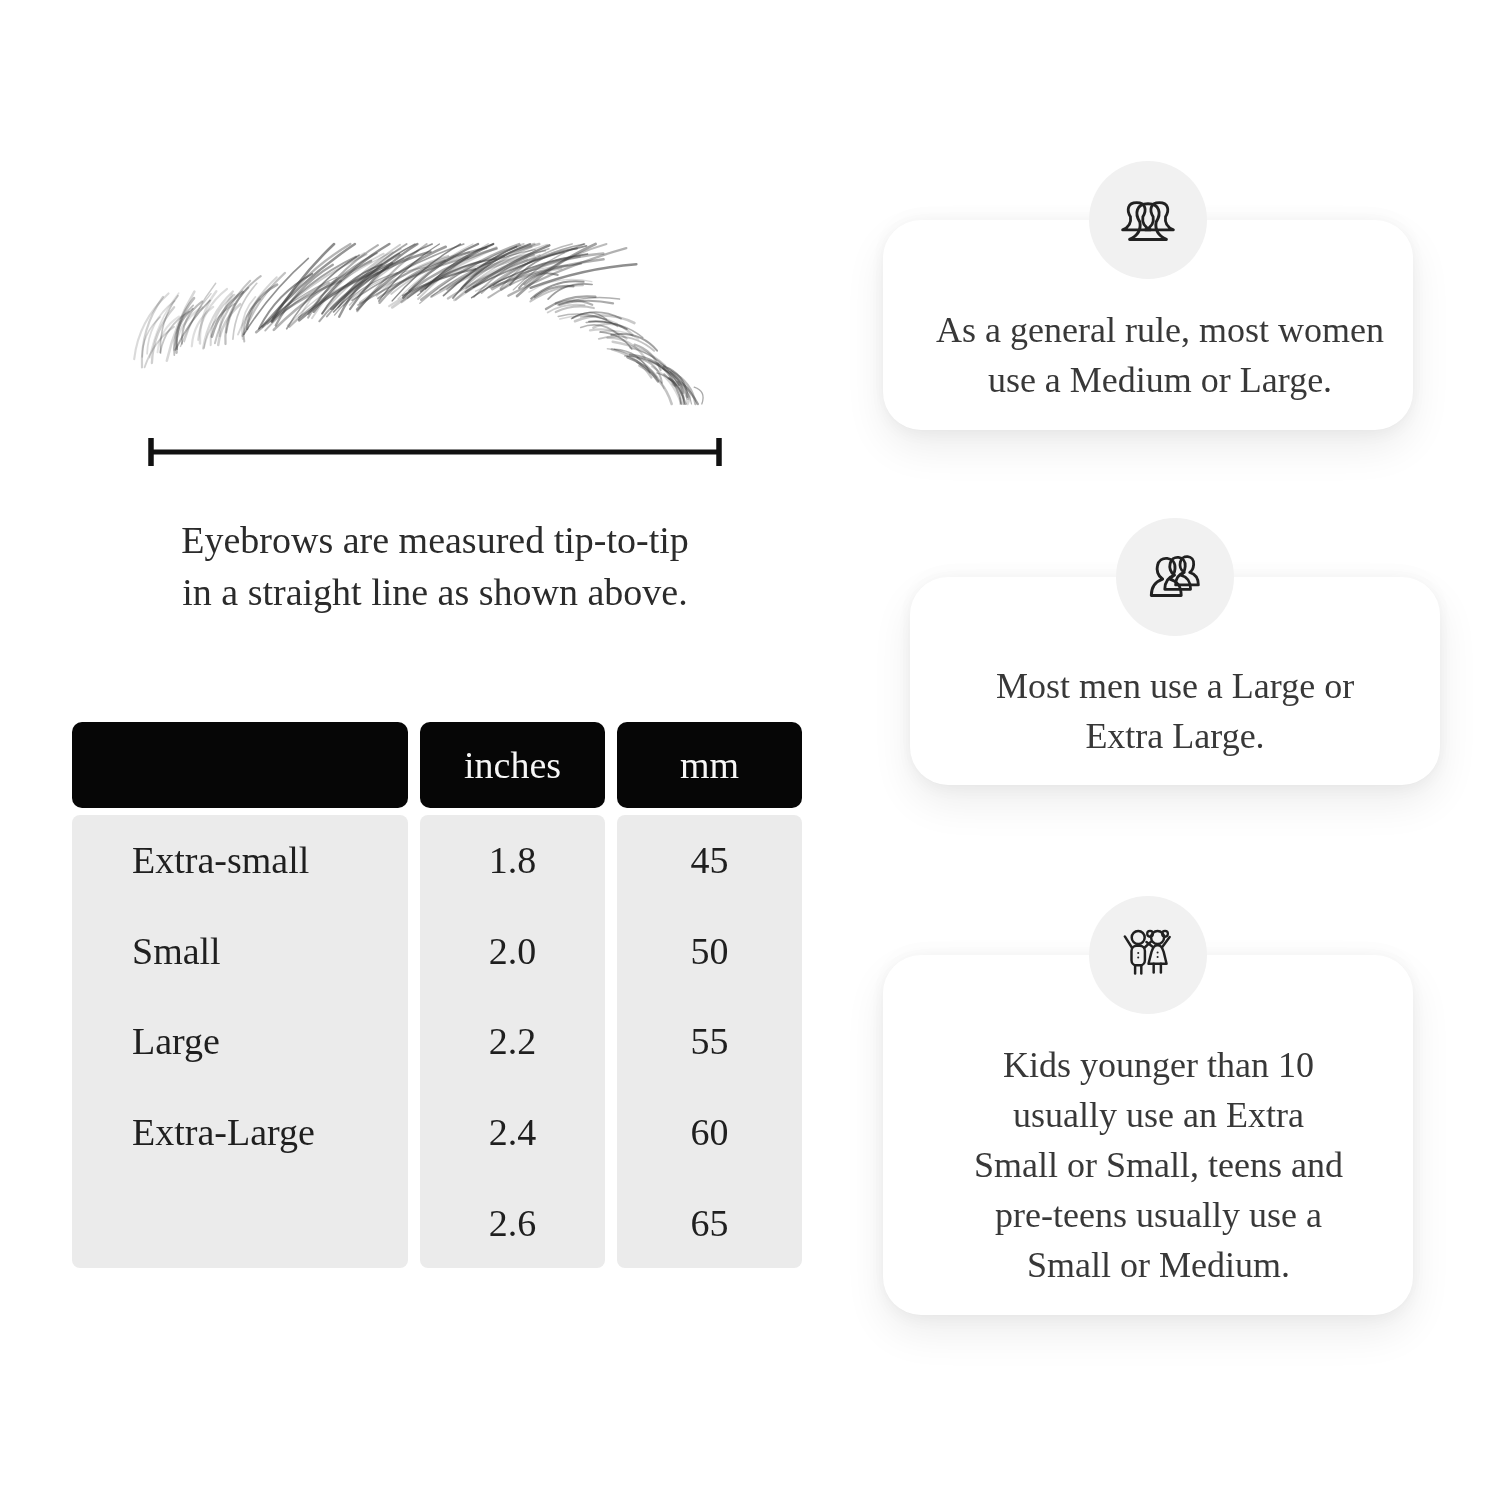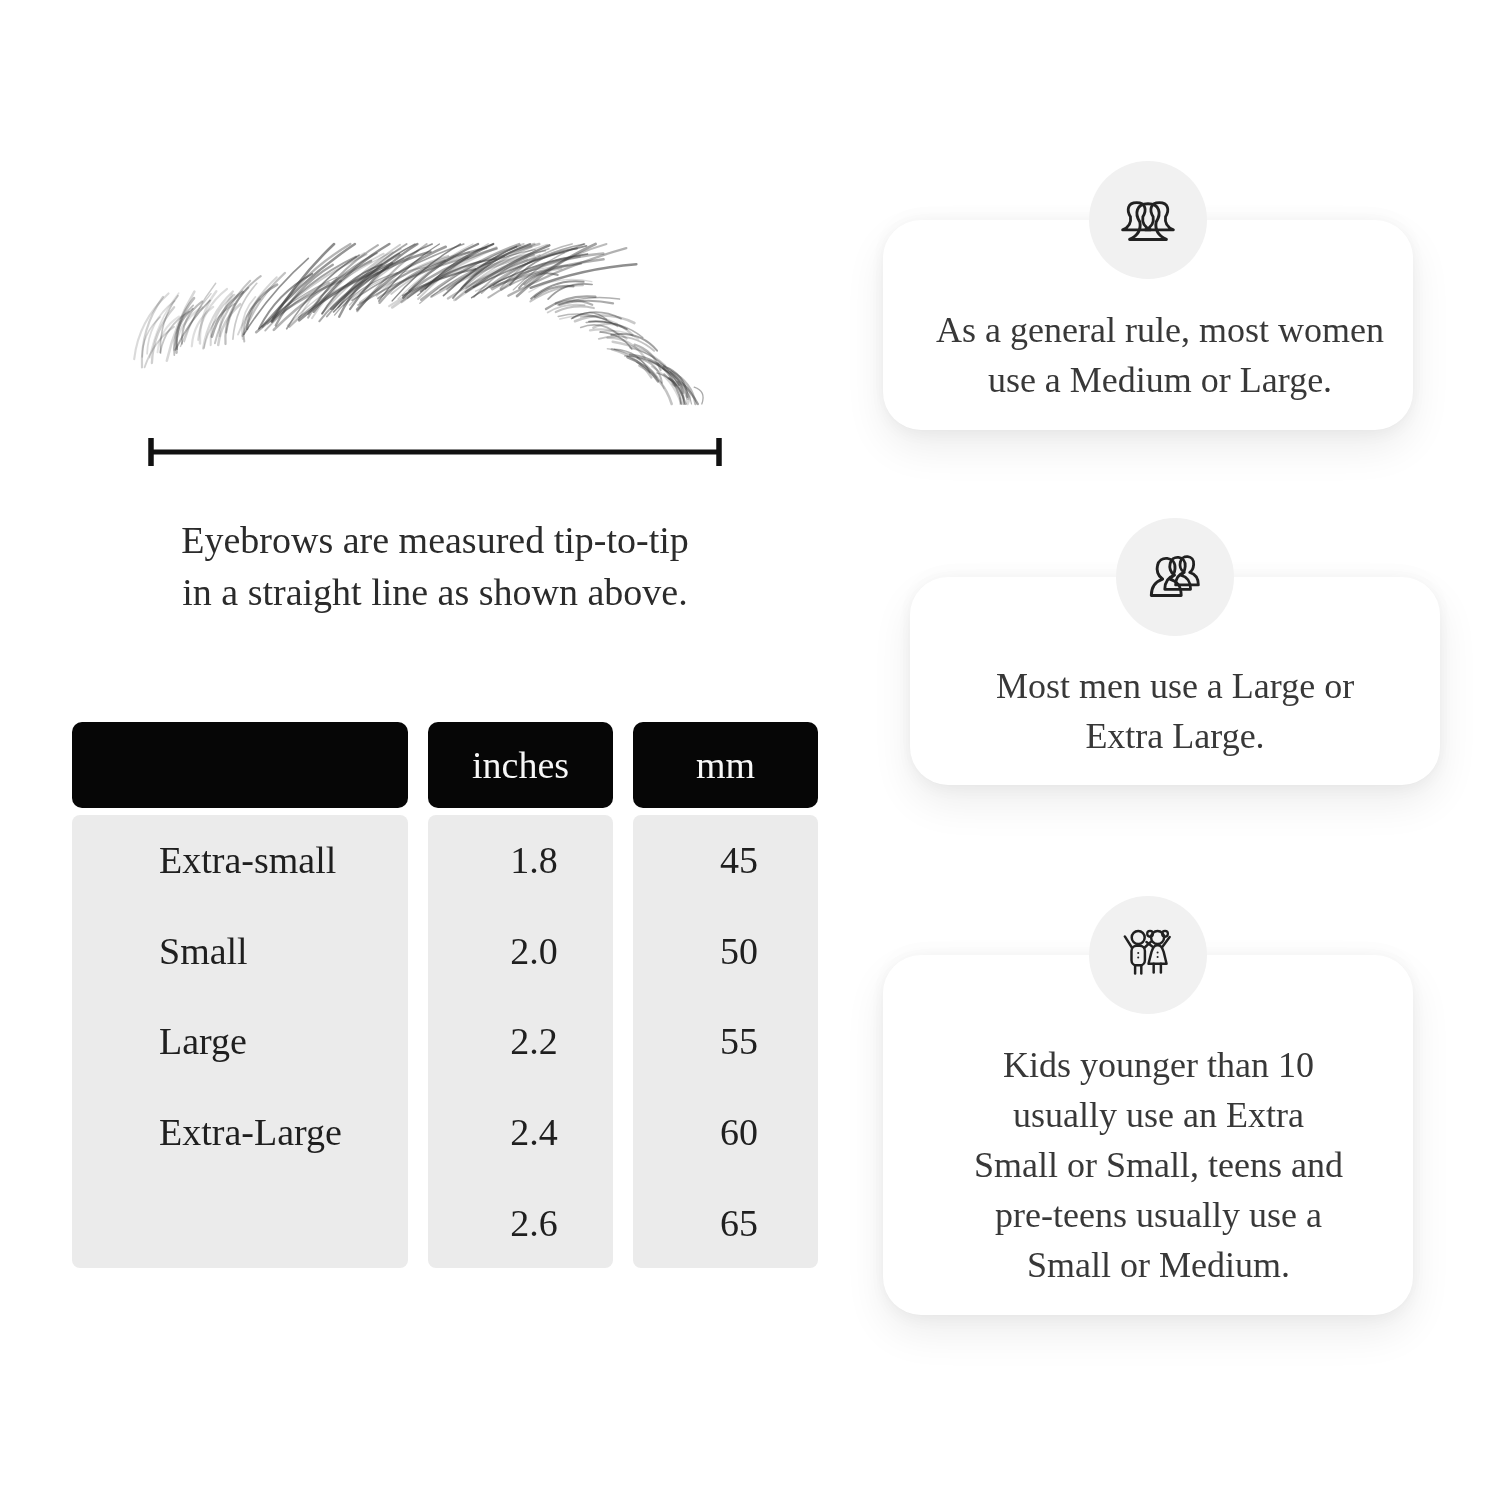--- a/index.html
+++ b/index.html
@@ -10,32 +10,32 @@
     color:#222;
   }
   
   .brow-wrap{position:absolute;left:130px;top:240px;width:590px;height:170px;}
   .mline-wrap{position:absolute;left:145px;top:434px;width:580px;height:36px;}
   .caption{
     position:absolute;left:75px;top:514px;width:720px;
     text-align:center;font-size:38px;line-height:52px;color:var(--caption-text,#2b2b2b);
   }
   .size-table{position:absolute;left:72px;top:722px;width:722px;}
-  .thead,.tbody{display:grid;grid-template-columns:336px 185px 185px;column-gap:20px;}
+  .thead,.tbody{display:grid;grid-template-columns:336px 185px 185px;column-gap:12px;}
   .th{
     height:86px;border-radius:10px;background:var(--header-bg,#060606);
     color:var(--header-fg,#f7f7f7);font-size:38px;
     display:flex;align-items:center;justify-content:center;
   }
   .tbody{margin-top:7px;}
   .tcol{background:var(--body-bg,#ebebeb);border-radius:8px;height:453px;
     display:flex;flex-direction:column;}
   .cell{
     height:90.6px;display:flex;align-items:center;justify-content:center;
-    font-size:38px;color:var(--table-text,#1f1f1f);margin-left:27px;
+    font-size:38px;color:var(--table-text,#1f1f1f);
   }
   .tcol.c0 .cell{justify-content:flex-start;padding-left:60px;}
   
   .card{
     position:absolute;left:883px;width:530px;background:var(--card-bg,#fff);
     border-radius:38px;box-sizing:border-box;padding-top:59px;
     display:flex;flex-direction:column;justify-content:center;
     box-shadow:0 18px 42px rgba(0,0,0,.075), 0 4px 16px rgba(0,0,0,.04), 0 -6px 18px rgba(0,0,0,.02);
   }
   .card.c1{top:220px;height:210px;padding-left:24px;}

